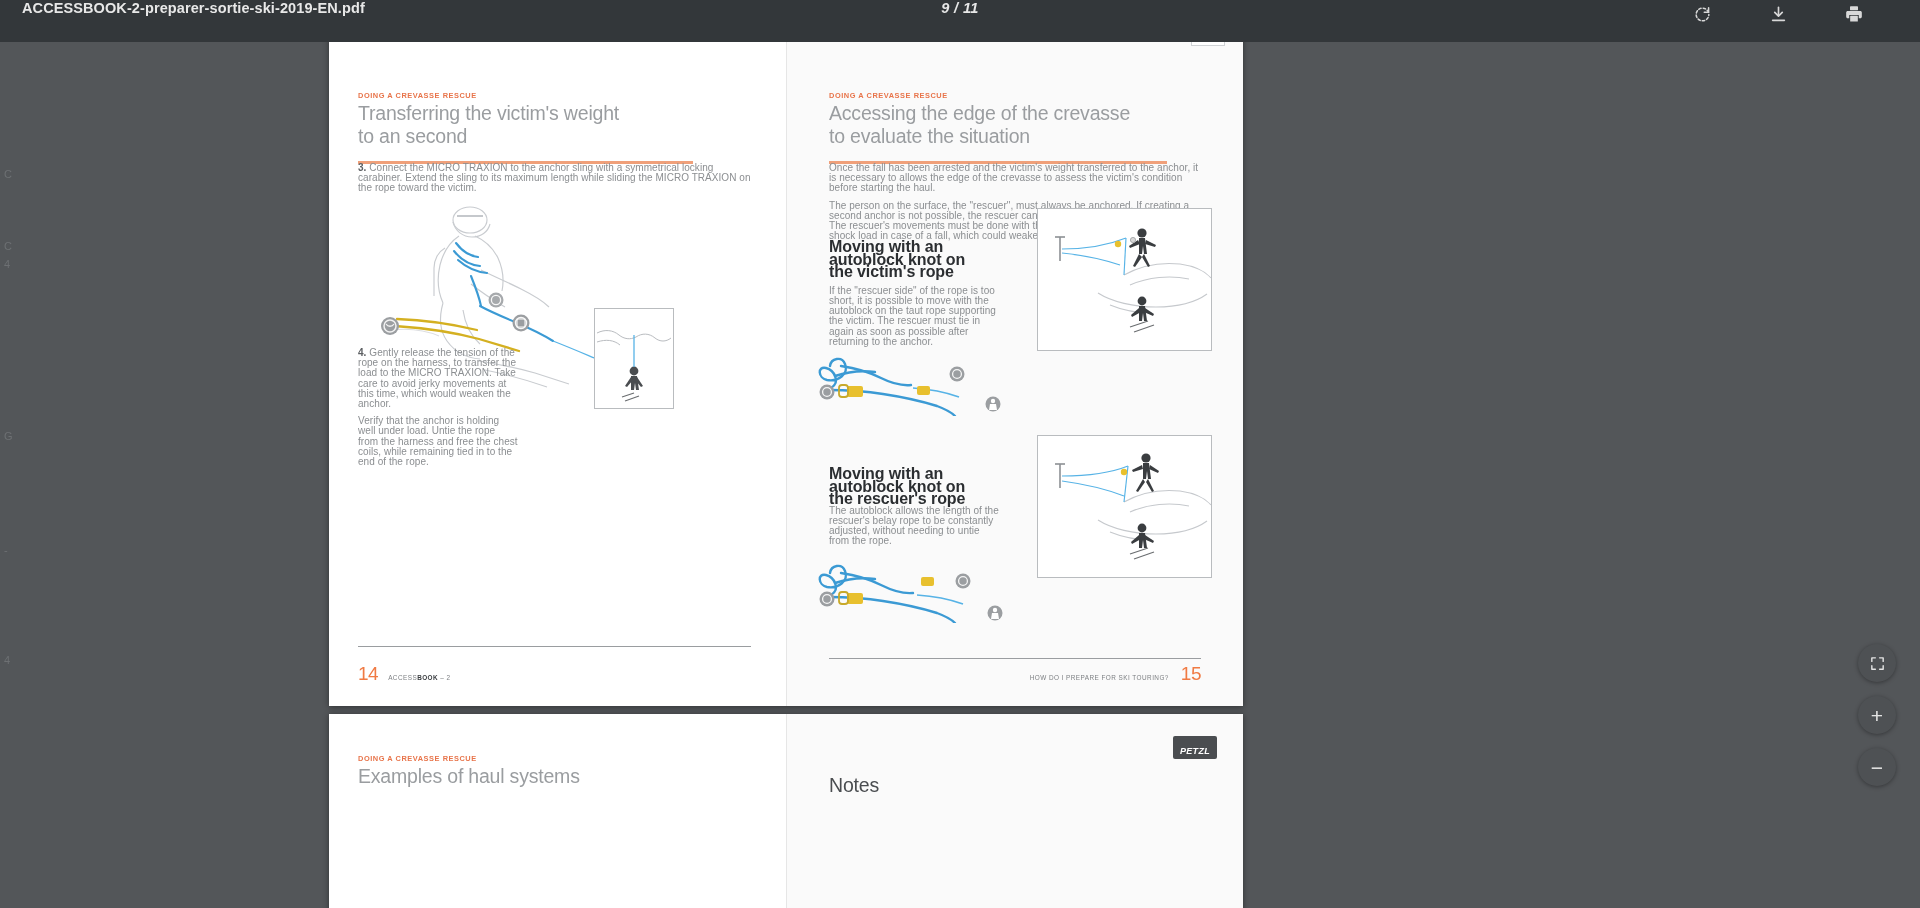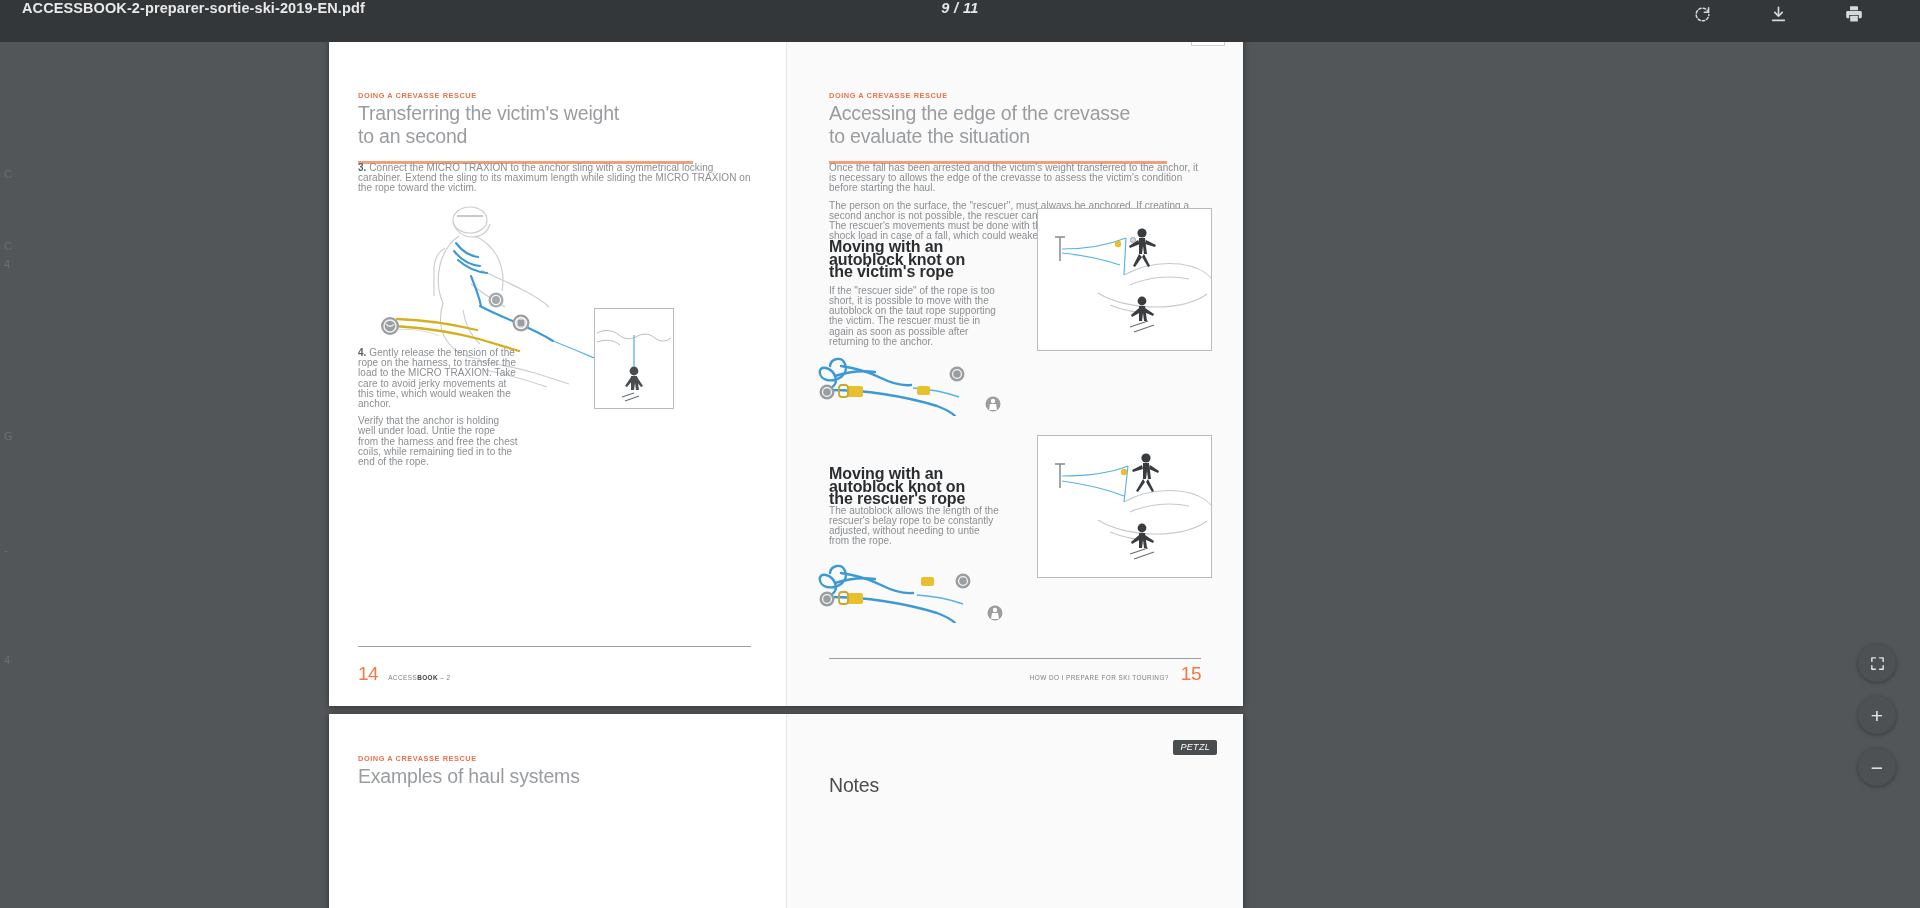--- a/index.html
+++ b/index.html
@@ -99,23 +99,23 @@
     color:#f07a43; font-size:19px; font-weight:400; letter-spacing:-.5px;
   }
   .foot-label {
     color:#7c7f82; font-size:6.4px; letter-spacing:.45px;
   }
   .foot-label b { color:#3a3d40; font-weight:700; }
 
   
   .petzl {
     background:#4a4d50; color:#fff;
-    font-size:9px; font-weight:400; font-style:italic;
+    font-size:9px; font-weight:700; font-style:italic;
     letter-spacing:.3px;
-    padding:2px 7px 3px; border-radius:2px;
+    padding:10px 7px 3px; border-radius:2px;
     display:inline-block;
   }
 
   
   .illus-frame {
     border:1px solid #b9bcbf; background:#fff;
   }
 
   
   #zoom-cluster {

